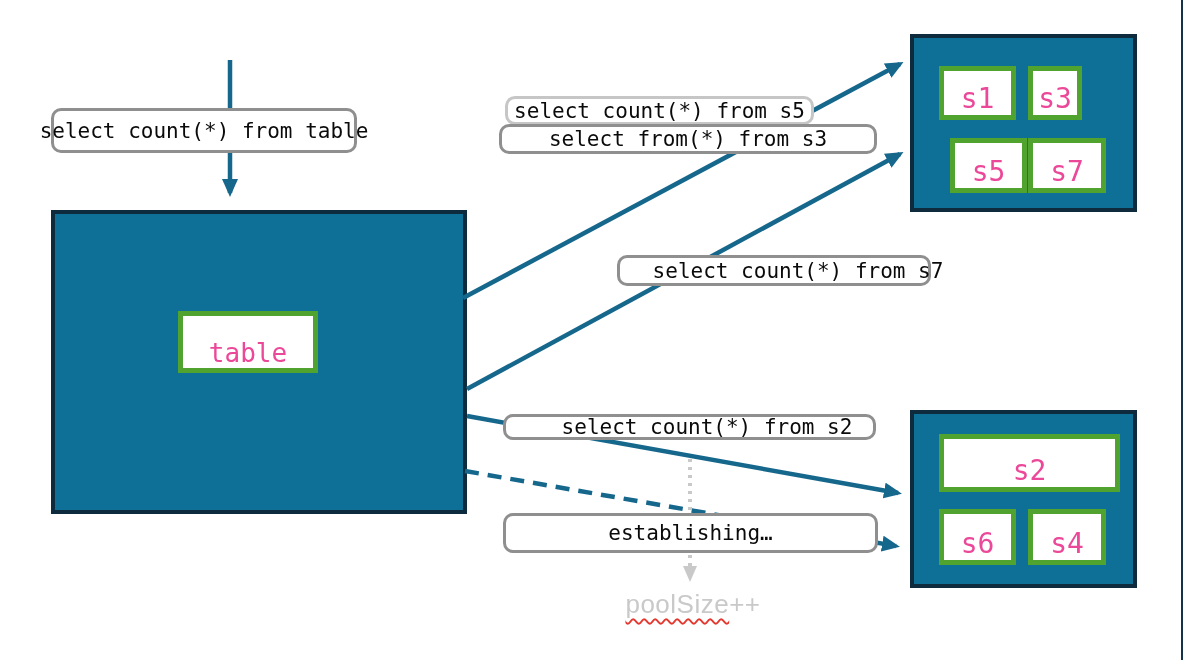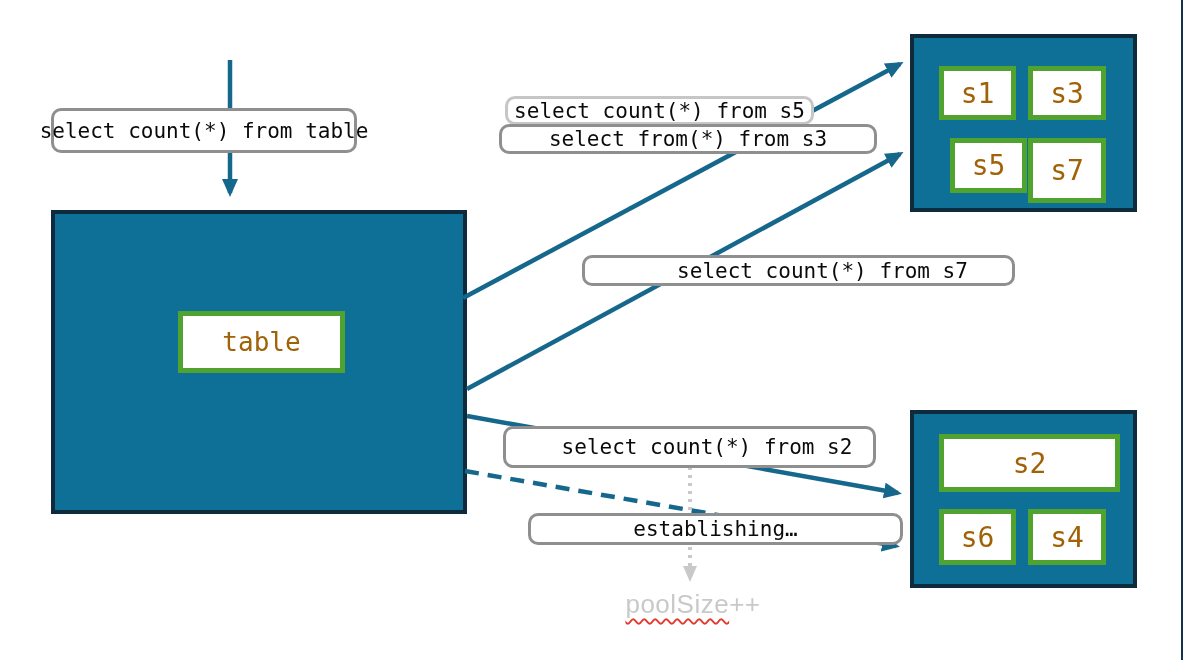--- a/index.html
+++ b/index.html
@@ -24,22 +24,22 @@
   .teal-dash{stroke:var(--arrow);stroke-width:4.5;fill:none;stroke-dasharray:14 9;}
   .grey-dot{stroke:var(--muted-text);stroke-width:4;fill:none;stroke-dasharray:3 5;}
   .mk-teal{fill:var(--arrow);}
   .mk-grey{fill:var(--muted-text);}
   .group-box{
     position:absolute;background:var(--teal-fill);
     border:4px solid var(--dark-border);z-index:1;
   }
   .node-box{
     position:absolute;background:#ffffff;border:5px solid var(--green-border);
-    display:flex;align-items:center;justify-content:center;
-    color:#a16207;z-index:3;
+    display:flex;align-items:flex-end;justify-content:center;
+    color:#ec4899;z-index:3;
   }
   .node-box.small{font-size:28px;}
   .node-box.table{font-size:26px;}
   .query-label{
     position:absolute;background:#ffffff;border:3px solid var(--label-border);
     border-radius:10px;display:flex;align-items:center;justify-content:center;
     font-size:21px;color:#0a0a0a;white-space:pre;z-index:4;
   }
   .query-label.light{border-color:var(--label-border-light);z-index:3;}
   .pool-text{
@@ -75,35 +75,35 @@
     </defs>
     <line class="teal-line" x1="230" y1="60" x2="230" y2="193" marker-end="url(#mTeal)"></line>
     <line class="teal-line" x1="463" y1="298" x2="900" y2="64" marker-end="url(#mTeal)"></line>
     <line class="teal-line" x1="467" y1="389" x2="900" y2="154" marker-end="url(#mTeal)"></line>
     <line class="teal-line" x1="467" y1="416" x2="898" y2="493" marker-end="url(#mTeal)"></line>
     <line class="teal-dash" x1="465" y1="471" x2="896" y2="546" marker-end="url(#mTeal)"></line>
     <line class="grey-dot" x1="690" y1="459" x2="690" y2="574" marker-end="url(#mGrey)"></line>
   </svg>
 
   <div class="group-box" style="left:51px;top:210px;width:416px;height:304px;"></div>
-  <div class="node-box table" style="left:178px;top:311px;width:167px;height:62px;">
+  <div class="node-box table" style="left:178px;top:311px;width:140px;height:62px;">
     <span>table</span>
   </div>
 
   <div class="group-box" style="left:910px;top:34px;width:227px;height:178px;"></div>
   <div class="node-box small" style="left:939px;top:66px;width:77px;height:54px;">
     <span>s1</span>
   </div>
-  <div class="node-box small" style="left:1028px;top:66px;width:78px;height:54px;">
+  <div class="node-box small" style="left:1028px;top:66px;width:54px;height:54px;">
     <span>s3</span>
   </div>
   <div class="node-box small" style="left:939px;top:138px;width:77px;height:55px;margin-left:11px;">
     <span>s5</span>
   </div>
-  <div class="node-box small" style="left:1028px;top:138px;width:78px;height:65px;">
+  <div class="node-box small" style="left:1028px;top:138px;width:78px;height:55px;">
     <span>s7</span>
   </div>
 
   <div class="group-box" style="left:910px;top:410px;width:227px;height:178px;"></div>
   <div class="node-box small" style="left:939px;top:434px;width:181px;height:58px;">
     <span>s2</span>
   </div>
   <div class="node-box small" style="left:939px;top:509px;width:77px;height:56px;">
     <span>s6</span>
   </div>
@@ -113,27 +113,27 @@
 
   <div class="query-label" style="left:51px;top:108px;width:306px;height:45px;border-width:3.5px;">
     <span>select count(*) from table</span>
   </div>
   <div class="query-label light" style="left:505px;top:96px;width:309px;height:29px;">
     <span>select count(*) from s5</span>
   </div>
   <div class="query-label" style="left:499px;top:124px;width:378px;height:30px;">
     <span>select from(*) from s3</span>
   </div>
-  <div class="query-label" style="left:582px;top:255px;width:433px;height:31px;padding-left:48px;">
+  <div class="query-label" style="left:617px;top:255px;width:314px;height:31px;padding-left:48px;">
     <span>select count(*) from s7</span>
   </div>
-  <div class="query-label" style="left:503px;top:426px;width:373px;height:42px;padding-left:35px;">
+  <div class="query-label" style="left:503px;top:414px;width:373px;height:26px;padding-left:35px;">
     <span>select count(*) from s2</span>
   </div>
-  <div class="query-label" style="left:528px;top:513px;width:375px;height:32px;">
+  <div class="query-label" style="left:503px;top:513px;width:375px;height:40px;">
     <span>establishing…</span>
   </div>
 
   <div class="pool-text"><span class="squiggled">poolSize</span><span>++</span></div>
 
   <div class="edge-line"></div>
 
 </div>
 
 </body></html>

